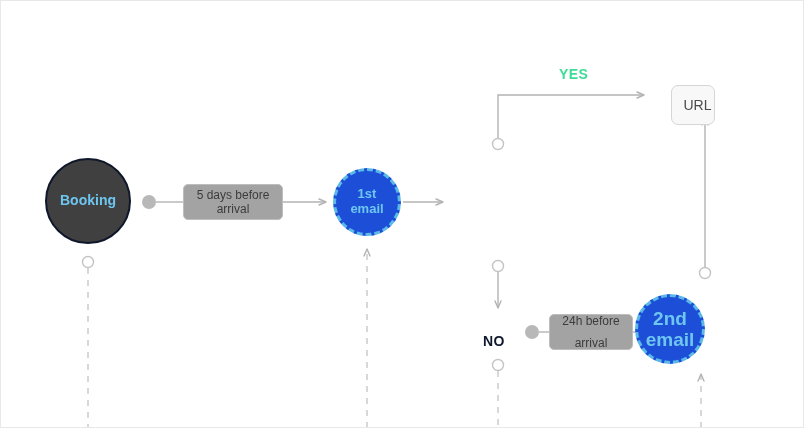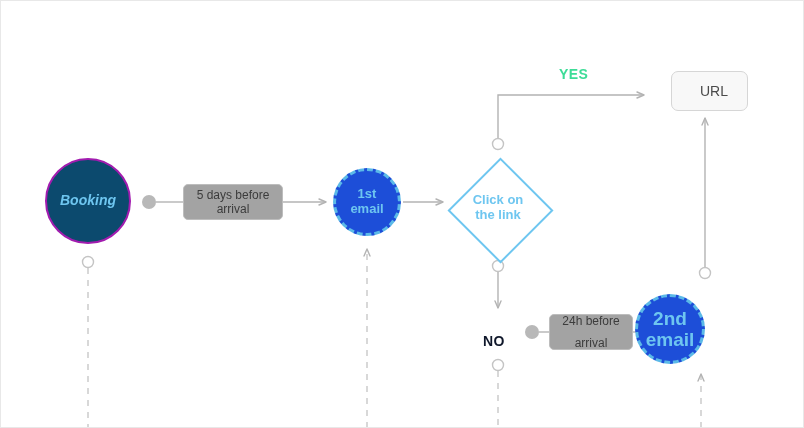--- a/index.html
+++ b/index.html
@@ -34,23 +34,22 @@
     display: flex;
     align-items: center;
     justify-content: center;
     text-align: center;
     box-sizing: border-box;
     color: #6ec6f0;
     font-weight: bold;
     line-height: 1.12;
   }
   .node-circle.solid {
-    border: 2px solid #a21caf;
-    background: #0c4a6e;
-    font-style: italic;
+    border: 2px solid #0f172a;
+    background: #404040;
   }
   .node-circle.dashed {
     border: 3px dashed #5bb9e8;
     background: #1d4ed8;
   }
 
   
   .node-diamond {
     position: absolute;
     box-sizing: border-box;
@@ -167,27 +166,22 @@
 
   <div class="node-circle solid" style="left:44px; top:157px; width:86px; height:86px; font-size:14px;">
     <span>Booking</span>
   </div>
 
   <div class="node-circle dashed" style="left:332px; top:167px; width:68px; height:68px; font-size:13px; white-space:pre-line;">
     <span>1st
 email</span>
   </div>
 
-  <div class="node-diamond" style="left:447px; top:157px; width:100px; height:100px;">
-    <div class="dia-shape"></div>
-    <div class="dia-label" style="white-space:pre-line;">Click on
-the link</div>
-  </div>
-
-  <div class="node-box" style="left:670px; top:70px; width:77px; height:40px;padding-left:9px;">
+
+  <div class="node-box" style="left:670px; top:84px; width:44px; height:40px;padding-left:9px;">
     <span>URL</span>
   </div>
 
   <div class="node-circle dashed" style="left:634px; top:293px; width:70px; height:70px; font-size:19px; white-space:pre-line;">
     <span>2nd
 email</span>
   </div>
 
   <div class="edge-label" style="left:182px; top:183px; width:100px; height:36px; flex-direction:column;">
     <span>5 days before</span>

